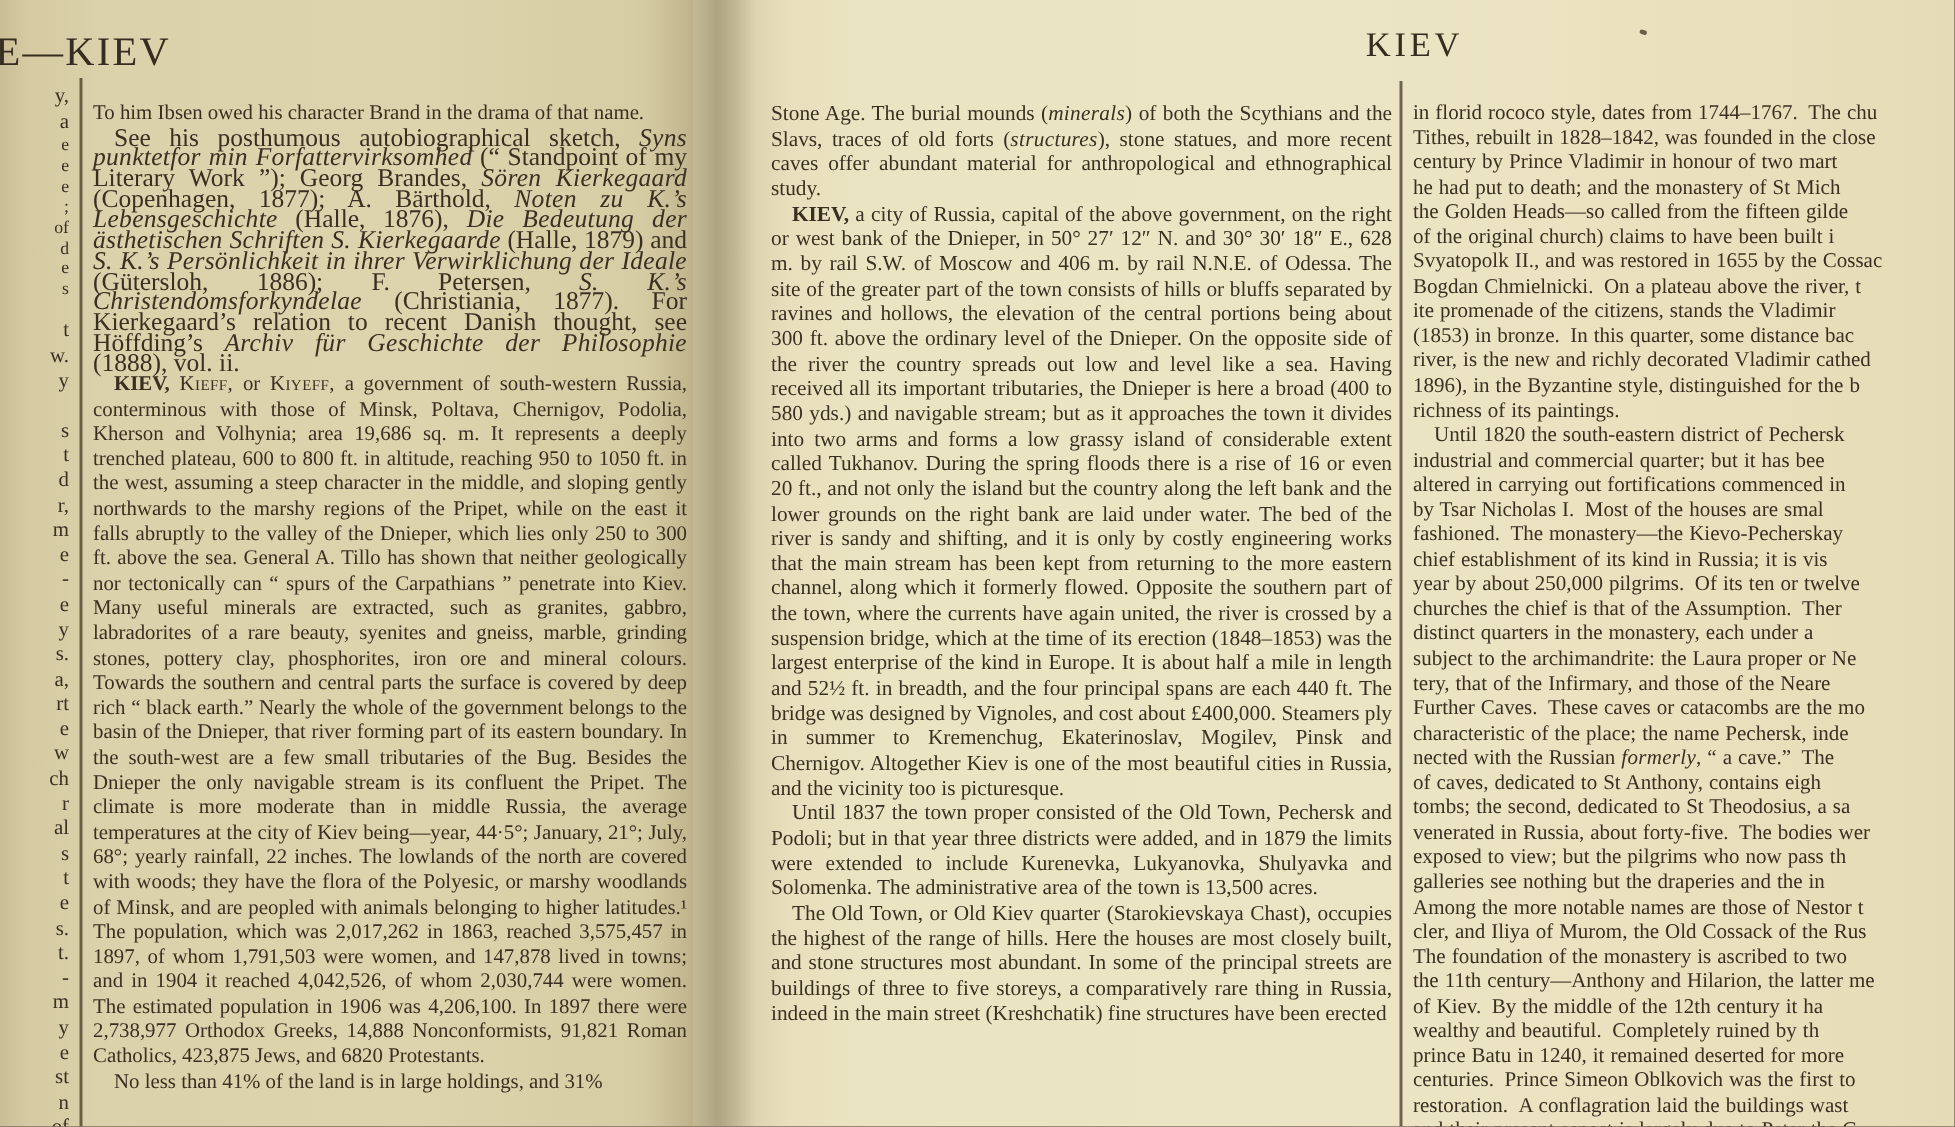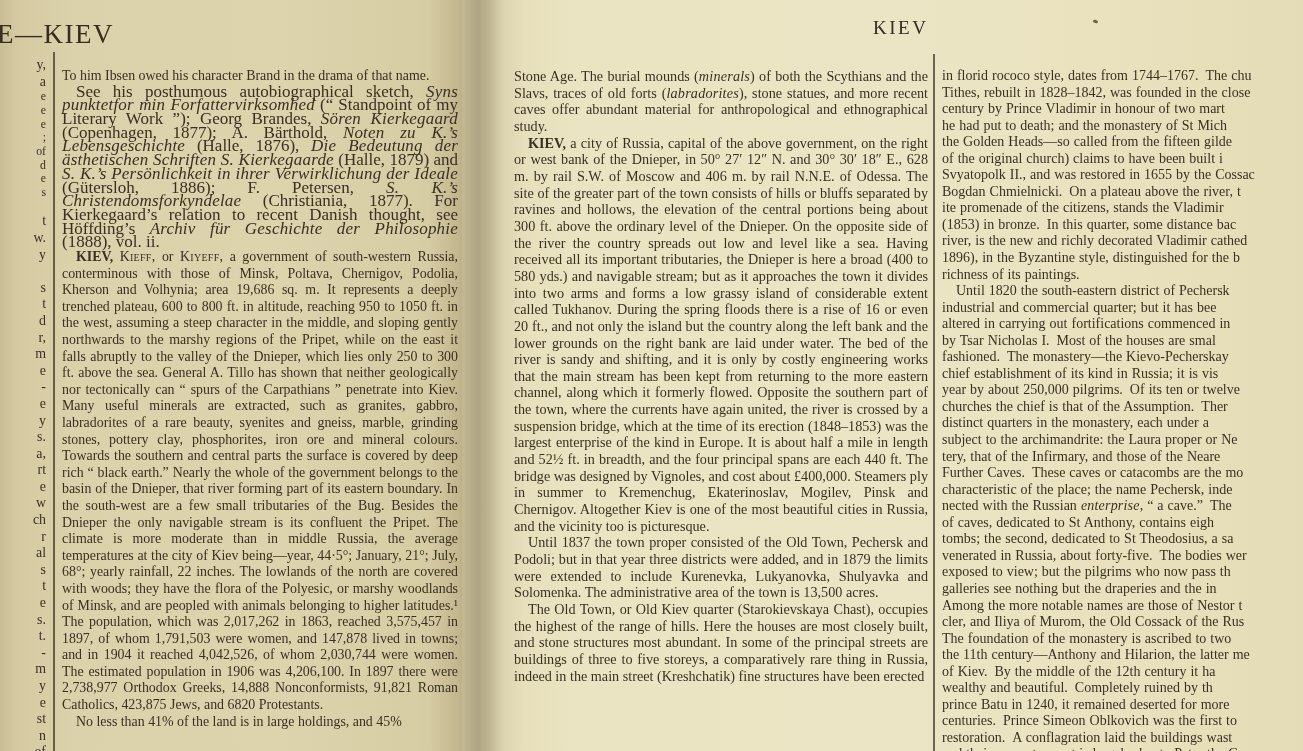--- a/index.html
+++ b/index.html
@@ -20,22 +20,22 @@
   .gutter {
     position:absolute; left:430px; top:0; width:95px; height:751px;
     background:linear-gradient(90deg, rgba(110,95,64,0) 0, rgba(110,95,64,0.14) 28px, rgba(84,70,44,0.34) 48px, rgba(84,70,44,0.26) 58px, rgba(110,95,64,0.08) 74px, rgba(110,95,64,0) 95px);
   }
   
   .head-left {
     position:absolute; left:-3px; top:19px; font-size:27px; letter-spacing:1.5px;
     color:#362c20; white-space:nowrap;
   }
   .head-right {
-    position:absolute; left:873px; top:17px; width:140px; text-align:left;
-    font-size:19px; letter-spacing:2.5px; color:#362c20;
+    position:absolute; left:873px; top:17px; width:140px; text-align:center;
+    font-size:23px; letter-spacing:2.5px; color:#362c20;
   }
   .speck { position:absolute; left:1093px; top:20px; width:5px; height:3px; background:#6d5f46; border-radius:2px; transform:rotate(18deg); }
   
   .rule { position:absolute; width:1.5px; background:rgba(62,50,33,0.72); }
   .rule-left { left:53px; top:52px; height:699px; }
   .rule-right { left:933px; top:54px; height:697px; }
   
   .edge-col { position:absolute; left:0; top:57px; width:46px; text-align:right; font-size:13.9px; }
   .frag { height:16.6px; line-height:16.6px; overflow:hidden; }
   .frag.sm { height:13.7px; line-height:13.7px; font-size:11.8px; }
@@ -110,24 +110,24 @@
       <div class="frag">y</div>
       <div class="frag">e</div>
       <div class="frag">st</div>
       <div class="frag">n</div>
       <div class="frag">of</div>
     </div>
   <div class="col col-a" id="col-a">
       <p class="para">To him Ibsen owed his character Brand in the drama of that name.</p>
       <p class="para indent small">See his posthumous autobiographical sketch, <i>Syns punktetfor min Forfattervirksomhed</i> (“ Standpoint of my Literary Work ”); Georg Brandes, <i>Sören Kierkegaard</i> (Copenhagen, 1877); A. Bärthold, <i>Noten zu K.’s Lebensgeschichte</i> (Halle, 1876), <i>Die Bedeutung der ästhetischen Schriften S. Kierkegaarde</i> (Halle, 1879) and <i>S. K.’s Persönlichkeit in ihrer Verwirklichung der Ideale</i> (Gütersloh, 1886); F. Petersen, <i>S. K.’s Christendomsforkyndelae</i> (Christiania, 1877). For Kierkegaard’s relation to recent Danish thought, see Höffding’s <i>Archiv für Geschichte der Philosophie</i> (1888), vol. ii.</p>
       <p class="para indent"><b>KIEV,</b> <span class="sc">Kieff,</span> or <span class="sc">Kiyeff,</span> a government of south-western Russia, conterminous with those of Minsk, Poltava, Chernigov, Podolia, Kherson and Volhynia; area 19,686 sq. m. It represents a deeply trenched plateau, 600 to 800 ft. in altitude, reaching 950 to 1050 ft. in the west, assuming a steep character in the middle, and sloping gently northwards to the marshy regions of the Pripet, while on the east it falls abruptly to the valley of the Dnieper, which lies only 250 to 300 ft. above the sea. General A. Tillo has shown that neither geologically nor tectonically can “ spurs of the Carpathians ” penetrate into Kiev. Many useful minerals are extracted, such as granites, gabbro, labradorites of a rare beauty, syenites and gneiss, marble, grinding stones, pottery clay, phosphorites, iron ore and mineral colours. Towards the southern and central parts the surface is covered by deep rich “ black earth.” Nearly the whole of the government belongs to the basin of the Dnieper, that river forming part of its eastern boundary. In the south-west are a few small tributaries of the Bug. Besides the Dnieper the only navigable stream is its confluent the Pripet. The climate is more moderate than in middle Russia, the average temperatures at the city of Kiev being—year, 44·5°; January, 21°; July, 68°; yearly rainfall, 22 inches. The lowlands of the north are covered with woods; they have the flora of the Polyesic, or marshy woodlands of Minsk, and are peopled with animals belonging to higher latitudes.¹ The population, which was 2,017,262 in 1863, reached 3,575,457 in 1897, of whom 1,791,503 were women, and 147,878 lived in towns; and in 1904 it reached 4,042,526, of whom 2,030,744 were women. The estimated population in 1906 was 4,206,100. In 1897 there were 2,738,977 Orthodox Greeks, 14,888 Nonconformists, 91,821 Roman Catholics, 423,875 Jews, and 6820 Protestants.</p>
-      <p class="para indent">No less than 41% of the land is in large holdings, and 45%</p>
+      <p class="para indent">No less than 41% of the land is in large holdings, and 31%</p>
     </div>
   <div class="col col-b" id="col-b">
-      <p class="para">Stone Age. The burial mounds (<i>minerals</i>) of both the Scythians and the Slavs, traces of old forts (<i>labradorites</i>), stone statues, and more recent caves offer abundant material for anthropological and ethnographical study.</p>
+      <p class="para">Stone Age. The burial mounds (<i>minerals</i>) of both the Scythians and the Slavs, traces of old forts (<i>structures</i>), stone statues, and more recent caves offer abundant material for anthropological and ethnographical study.</p>
       <p class="para indent"><b>KIEV,</b> a city of Russia, capital of the above government, on the right or west bank of the Dnieper, in 50° 27′ 12″ N. and 30° 30′ 18″ E., 628 m. by rail S.W. of Moscow and 406 m. by rail N.N.E. of Odessa. The site of the greater part of the town consists of hills or bluffs separated by ravines and hollows, the elevation of the central portions being about 300 ft. above the ordinary level of the Dnieper. On the opposite side of the river the country spreads out low and level like a sea. Having received all its important tributaries, the Dnieper is here a broad (400 to 580 yds.) and navigable stream; but as it approaches the town it divides into two arms and forms a low grassy island of considerable extent called Tukhanov. During the spring floods there is a rise of 16 or even 20 ft., and not only the island but the country along the left bank and the lower grounds on the right bank are laid under water. The bed of the river is sandy and shifting, and it is only by costly engineering works that the main stream has been kept from returning to the more eastern channel, along which it formerly flowed. Opposite the southern part of the town, where the currents have again united, the river is crossed by a suspension bridge, which at the time of its erection (1848–1853) was the largest enterprise of the kind in Europe. It is about half a mile in length and 52½ ft. in breadth, and the four principal spans are each 440 ft. The bridge was designed by Vignoles, and cost about £400,000. Steamers ply in summer to Kremenchug, Ekaterinoslav, Mogilev, Pinsk and Chernigov. Altogether Kiev is one of the most beautiful cities in Russia, and the vicinity too is picturesque.</p>
       <p class="para indent">Until 1837 the town proper consisted of the Old Town, Pechersk and Podoli; but in that year three districts were added, and in 1879 the limits were extended to include Kurenevka, Lukyanovka, Shulyavka and Solomenka. The administrative area of the town is 13,500 acres.</p>
       <p class="para indent">The Old Town, or Old Kiev quarter (Starokievskaya Chast), occupies the highest of the range of hills. Here the houses are most closely built, and stone structures most abundant. In some of the principal streets are buildings of three to five storeys, a comparatively rare thing in Russia, indeed in the main street (Kreshchatik) fine structures have been erected</p>
     </div>
   <div class="col col-c" id="col-c">
       <div class="rline">in florid rococo style, dates from 1744–1767. The chu</div>
       <div class="rline">Tithes, rebuilt in 1828–1842, was founded in the close</div>
       <div class="rline">century by Prince Vladimir in honour of two mart</div>
       <div class="rline">he had put to death; and the monastery of St Mich</div>
       <div class="rline">the Golden Heads—so called from the fifteen gilde</div>
@@ -145,21 +145,21 @@
       <div class="rline">by Tsar Nicholas I. Most of the houses are smal</div>
       <div class="rline">fashioned. The monastery—the Kievo-Pecherskay</div>
       <div class="rline">chief establishment of its kind in Russia; it is vis</div>
       <div class="rline">year by about 250,000 pilgrims. Of its ten or twelve</div>
       <div class="rline">churches the chief is that of the Assumption. Ther</div>
       <div class="rline">distinct quarters in the monastery, each under a</div>
       <div class="rline">subject to the archimandrite: the Laura proper or Ne</div>
       <div class="rline">tery, that of the Infirmary, and those of the Neare</div>
       <div class="rline">Further Caves. These caves or catacombs are the mo</div>
       <div class="rline">characteristic of the place; the name Pechersk, inde</div>
-      <div class="rline">nected with the Russian <i>enterprise</i>, “ a cave.” The</div>
+      <div class="rline">nected with the Russian <i>formerly</i>, “ a cave.” The</div>
       <div class="rline">of caves, dedicated to St Anthony, contains eigh</div>
       <div class="rline">tombs; the second, dedicated to St Theodosius, a sa</div>
       <div class="rline">venerated in Russia, about forty-five. The bodies wer</div>
       <div class="rline">exposed to view; but the pilgrims who now pass th</div>
       <div class="rline">galleries see nothing but the draperies and the in</div>
       <div class="rline">Among the more notable names are those of Nestor t</div>
       <div class="rline">cler, and Iliya of Murom, the Old Cossack of the Rus</div>
       <div class="rline">The foundation of the monastery is ascribed to two</div>
       <div class="rline">the 11th century—Anthony and Hilarion, the latter me</div>
       <div class="rline">of Kiev. By the middle of the 12th century it ha</div>

